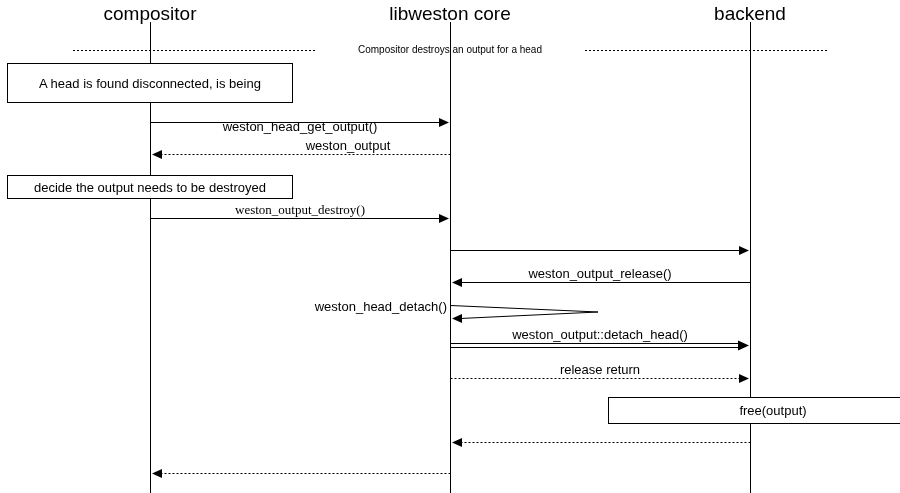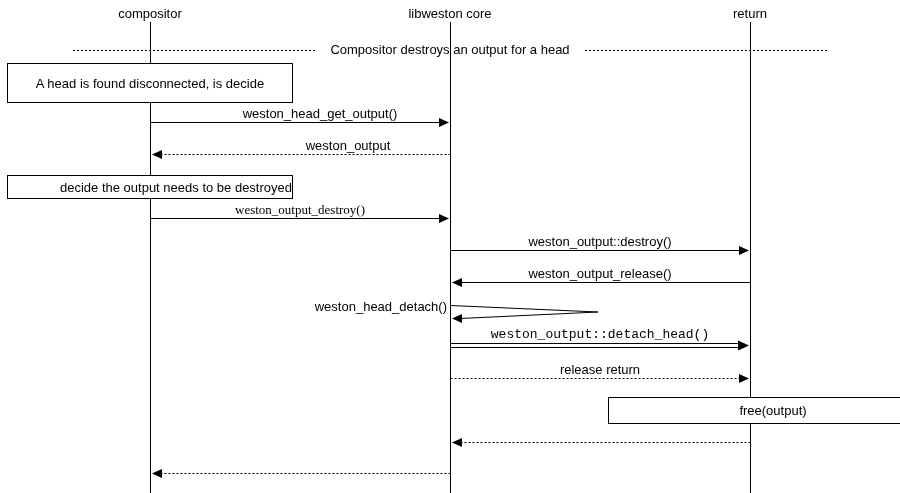--- a/index.html
+++ b/index.html
@@ -9,38 +9,38 @@
     height: 493px;
     background: #ffffff;
     font-family: "Liberation Sans", sans-serif;
     color: #000000;
     overflow: hidden;
   }
   .stage svg { position: absolute; left: 0; top: 0; }
   .actor-label {
     position: absolute;
     transform: translateX(-50%);
-    font-size: 13px;
+    font-size: 19px;
     line-height: 15px;
     white-space: nowrap;
   }
   .msg-label {
     position: absolute;
     transform: translateX(-50%);
     font-size: 13px;
     line-height: 14px;
     white-space: nowrap;
   }
   .msg-label.right-aligned {
     transform: translateX(-100%);
   }
   .divider-label {
     position: absolute;
     transform: translateX(-50%);
-    font-size: 13px;
+    font-size: 10px;
     line-height: 16px;
     white-space: nowrap;
   }
   .note-box {
     position: absolute;
     border: 1px solid #000000;
     background: #ffffff;
     box-sizing: border-box;
     text-align: center;
     font-size: 13px;
@@ -115,38 +115,37 @@
     </g>
 
     <g>
       <line x1="450.5" y1="473.5" x2="161" y2="473.5" stroke="#000" stroke-width="1" stroke-dasharray="2,2"></line>
       <polygon points="152,473.5 162,469 162,478" fill="#000"></polygon>
     </g>
   </svg>
 
   <div class="actor-label" style="left:150px; top:6px;">compositor</div>
   <div class="actor-label" style="left:450px; top:6px;">libweston core</div>
-  <div class="actor-label" style="left:750px; top:6px;">return</div>
+  <div class="actor-label" style="left:750px; top:6px;">backend</div>
 
   <div class="divider-label" style="left:450px; top:42px;">Compositor destroys an output for a head</div>
 
   <div class="note-box" style="left:7px; top:63px; width:286px; height:40px;">
-    <span>A head is found disconnected, is decide</span>
+    <span>A head is found disconnected, is being</span>
   </div>
 
-  <div class="note-box single" style="left:7px; top:175px; width:286px; height:24px;align-items:flex-end;">
+  <div class="note-box single" style="left:7px; top:175px; width:286px; height:24px;">
     <span>decide the output needs to be destroyed</span>
   </div>
 
   <div class="note-box single" style="left:608px; top:397px; width:330px; height:27px;justify-content:center;">
     <span>free(output)</span>
   </div>
 
-  <div class="msg-label" style="left:300px; top:107px;margin-left:20px;">weston_head_get_output()</div>
+  <div class="msg-label" style="left:300px; top:120px;">weston_head_get_output()</div>
   <div class="msg-label" style="left:300px; top:139px;margin-left:48px;">weston_output</div>
   <div class="msg-label" style="left:300px; top:203px;font-family:Liberation Serif, serif;">weston_output_destroy()</div>
-  <div class="msg-label" style="left:600px; top:235px;">weston_output::destroy()</div>
   <div class="msg-label right-aligned" style="left:447px; top:300px;">weston_head_detach()</div>
   <div class="msg-label" style="left:600px; top:267px;">weston_output_release()</div>
-  <div class="msg-label" style="left:600px; top:328px;font-family:Liberation Mono, monospace;">weston_output::detach_head()</div>
+  <div class="msg-label" style="left:600px; top:328px;">weston_output::detach_head()</div>
   <div class="msg-label" style="left:600px; top:363px;">release return</div>
 
 </div>
 
 </body></html>

